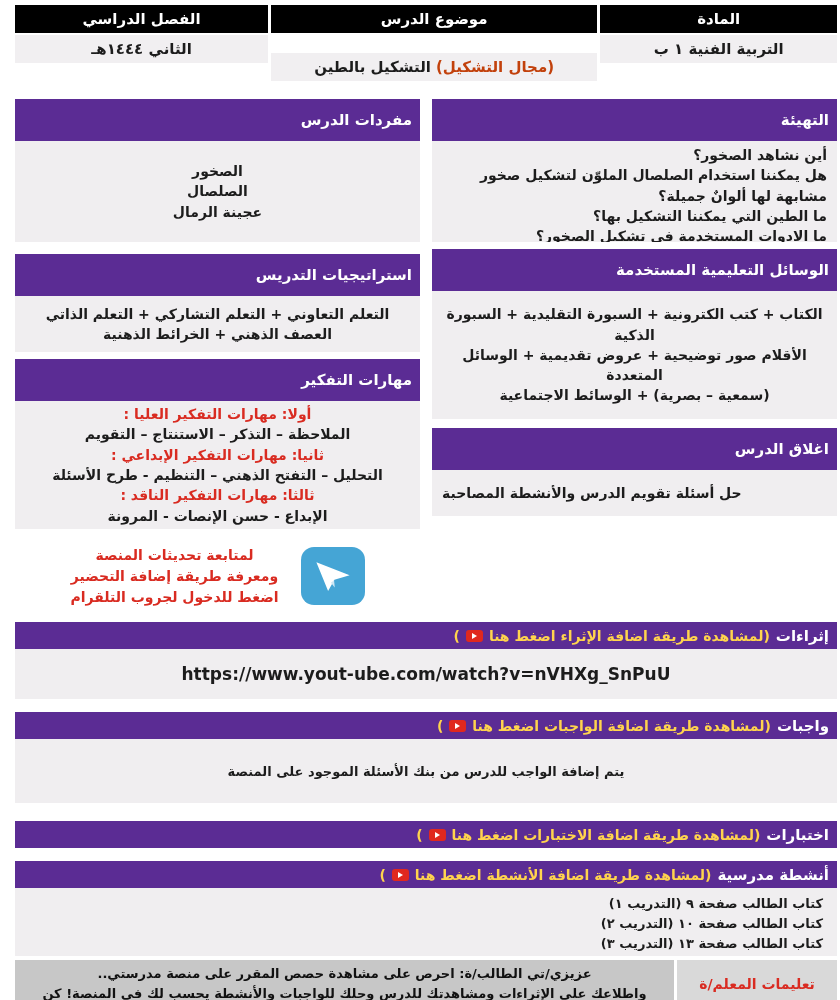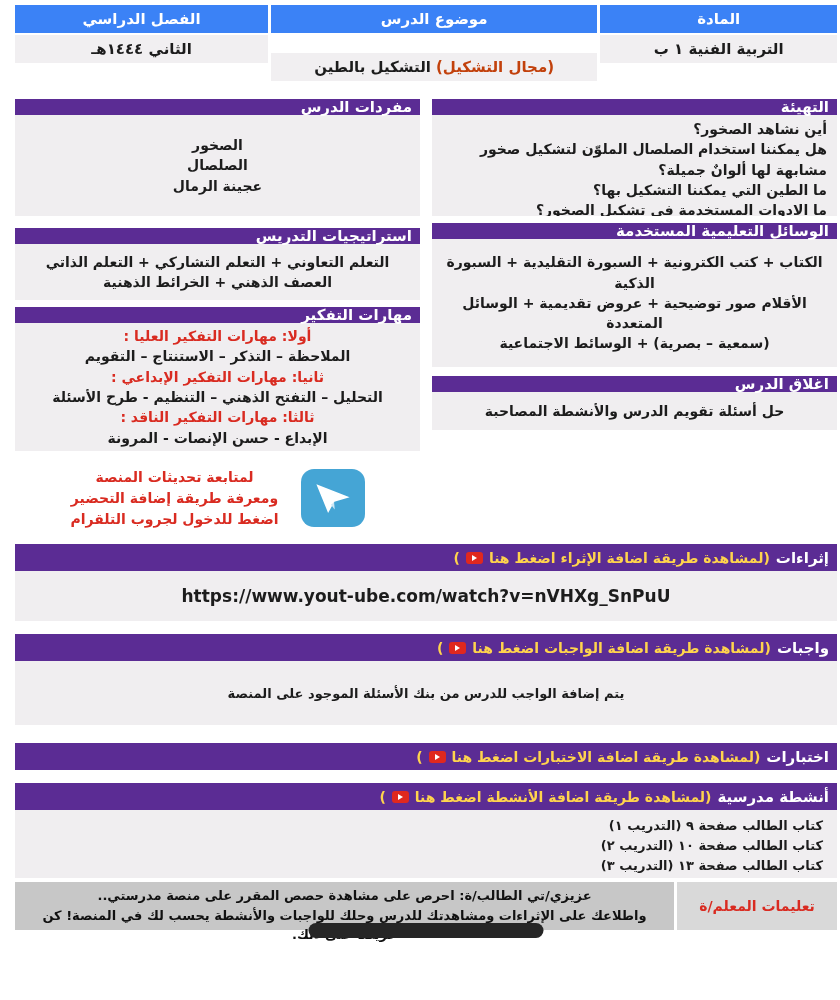--- a/index.html
+++ b/index.html
@@ -13,45 +13,45 @@
   }
   .page { padding: 5px 3px 0 15px; position: relative; height: 1000px; }
 
   
   .info-table { display: flex; gap: 3px; }
   .info-col { display: flex; flex-direction: column; gap: 2px; }
   .info-col.c-subject  { width: 29%; }
   .info-col.c-topic    { width: 40%; gap: 20px; }
   .info-col.c-semester { width: 31%; }
   .info-head {
-    background: #3b82f6; color: #fff; height: 28px;
+    background: #000000; color: #fff; height: 28px;
     display: flex; align-items: center; justify-content: center;
     font-size: 15px;
   }
   .info-val {
     background: #f1eff1; height: 28px;
     display: flex; align-items: center; justify-content: center;
     font-size: 15px; gap: 5px;
   }
   .green-txt { color: #c2410c; }
 
   
   .cols { display: flex; gap: 12px; margin-top: 18px; }
   .col { flex: 1; min-width: 0; }
 
   .sec { }
   .sec-head {
     background: #5b2c94; color: #fff; font-size: 15px;
-    padding: 3px 8px; height: 16px; display: flex; align-items: center;
+    padding: 3px 8px; height: 42px; display: flex; align-items: center;
   }
   .sec-body {
     background: #f0eef0; font-size: 14px; padding: 4px 10px;
     overflow: hidden; line-height: 1.45;
   }
-  .h100 { height: 101px; } .h56 { height: 56px; } .h128 { height: 128px; } .h50 { height: 38px; }
+  .h100 { height: 101px; } .h56 { height: 56px; } .h128 { height: 128px; } .h50 { height: 46px; align-items: flex-end; }
   .mt12 { margin-top: 12px; } .mt7 { margin-top: 7px; } .mt9 { margin-top: 9px; }
   .t-center { text-align: center; }
   .t-start { text-align: right; }
   .vcenter { display: flex; flex-direction: column; justify-content: center; }
   .red-line { color: #d92b21; }
 
   
   .tg-block {
     margin-top: 9px; height: 76px;
     display: flex; align-items: center; justify-content: center; gap: 22px;

